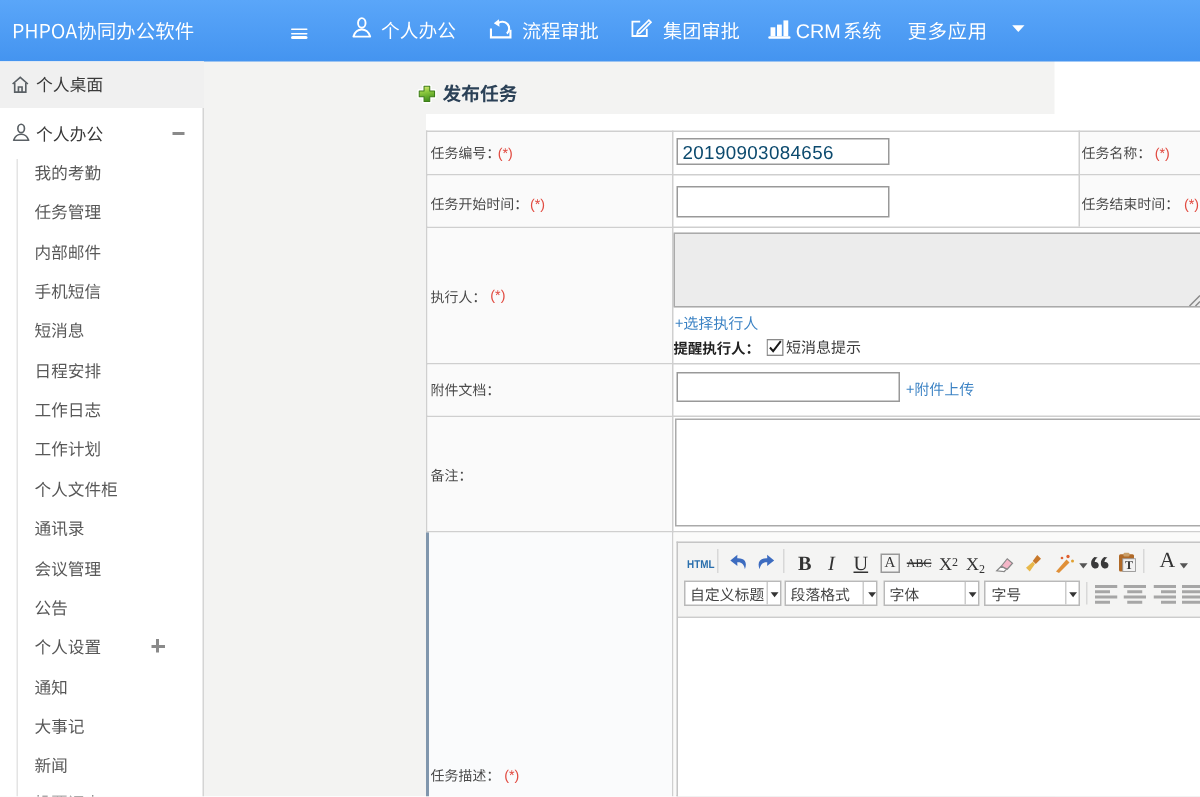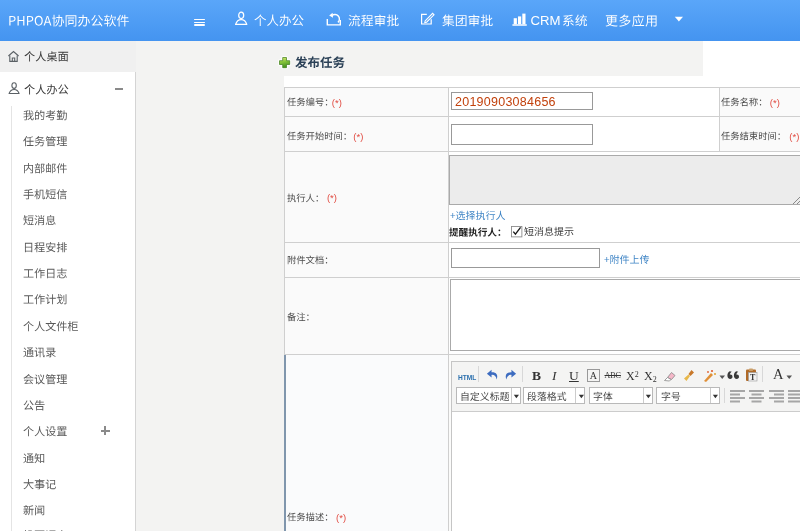--- a/index.html
+++ b/index.html
@@ -79,21 +79,21 @@
     <div class="vline" style="left:719px;top:87px;height:64px"></div>
     <div class="abs" style="left:285px;top:88px;width:163px;height:28px;background:#fafafa"></div>
     <div class="abs" style="left:285px;top:117px;width:163px;height:34px;background:#fafafa"></div>
     <div class="abs" style="left:285px;top:152px;width:163px;height:90px;background:#fafafa"></div>
     <div class="abs" style="left:285px;top:243px;width:163px;height:34px;background:#fafafa"></div>
     <div class="abs" style="left:285px;top:278px;width:163px;height:76px;background:#fafafa"></div>
     <div class="abs" style="left:285.5px;top:355px;width:162.5px;height:176px;background:#fafbfc"></div>
     <div class="abs" style="left:720px;top:88px;width:80px;height:28px;background:#fafafa"></div>
     <div class="abs" style="left:720px;top:117px;width:80px;height:34px;background:#fafafa"></div>
     <div class="abs" style="left:451px;top:92px;width:142px;height:18px;border:1px solid #999;background:#fff"></div>
-    <div class="abs" style="left:455px;top:95px;font-size:12.5px;color:#c2410c;letter-spacing:0.25px">20190903084656</div>
+    <div class="abs" style="left:455px;top:95px;font-size:12.5px;color:#0c4a6e;letter-spacing:0.25px">20190903084656</div>
     <div class="abs" style="left:451px;top:124px;width:142px;height:21px;border:1px solid #999;background:#fff"></div>
     <div class="abs" style="left:449px;top:155px;width:354px;height:50px;border:1px solid #aaa;background:#ececec"></div>
     <svg class="abs" style="left:792px;top:196px" width="9" height="9" viewBox="0 0 9 9" stroke="#8a8a8a" stroke-width="1">
 <path d="M8 1 L1 8 M8 5 L5 8" fill="none"></path>
     </svg>
     <svg class="abs" style="left:511px;top:226.3px" width="11.5" height="11.5" viewBox="0 0 13 13">
 <rect x="0.5" y="0.5" width="11.8" height="11.8" fill="#fff" stroke="#8a8a8a"></rect>
 <path d="M2.6 6.4 L5.0 9.2 L10.8 1.6" fill="none" stroke="#1a1a1a" stroke-width="1.5"></path>
     </svg>
     <div class="abs" style="left:451px;top:248px;width:149px;height:20px;border:1px solid #999;background:#fff"></div>

